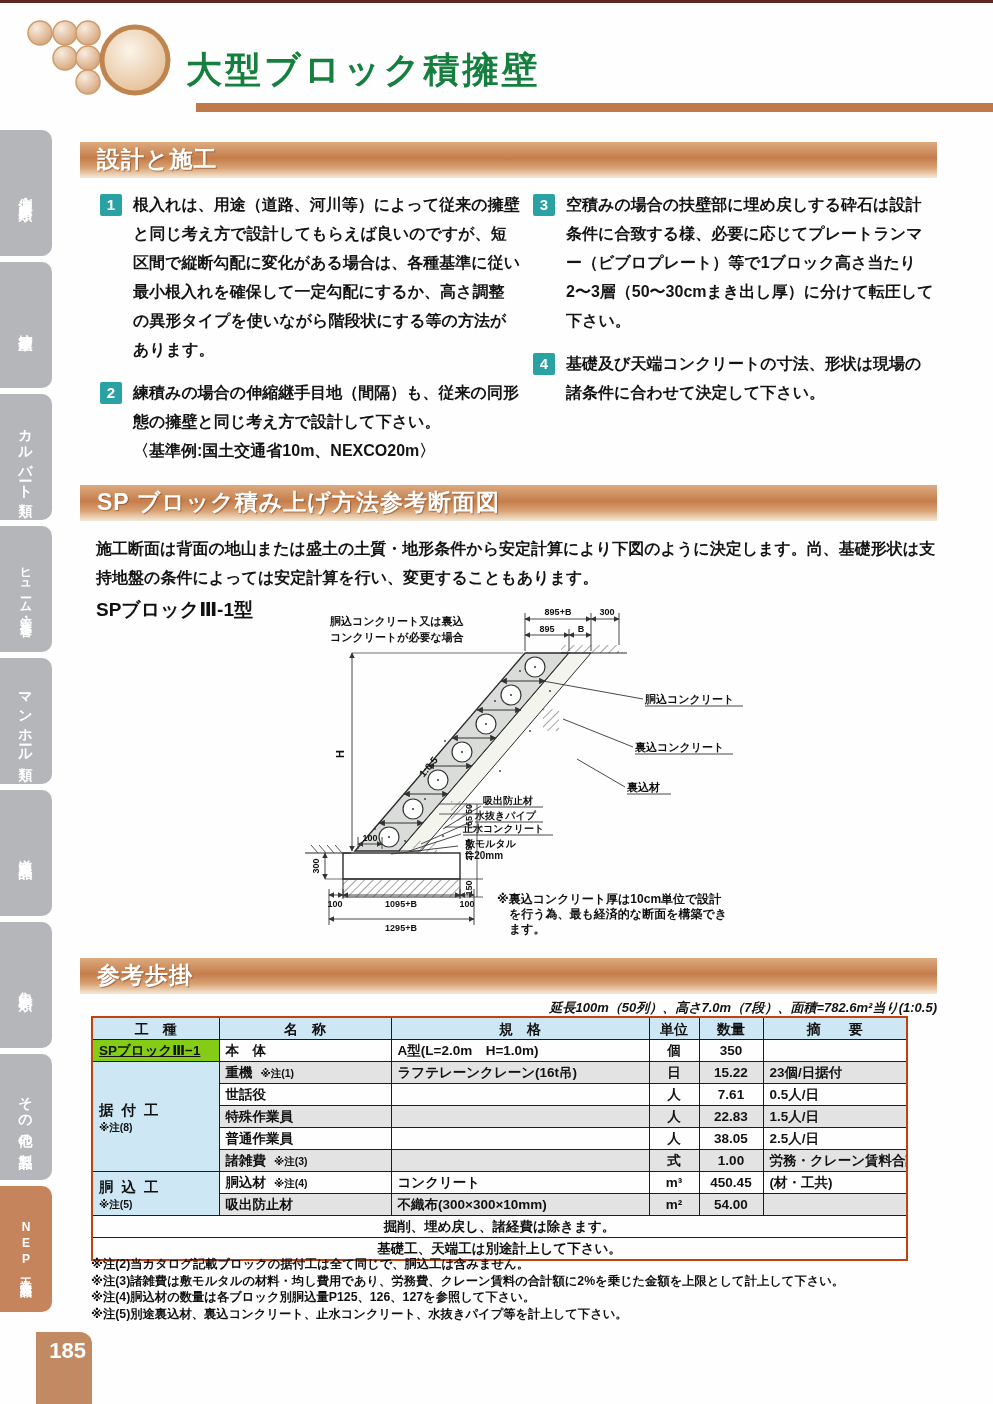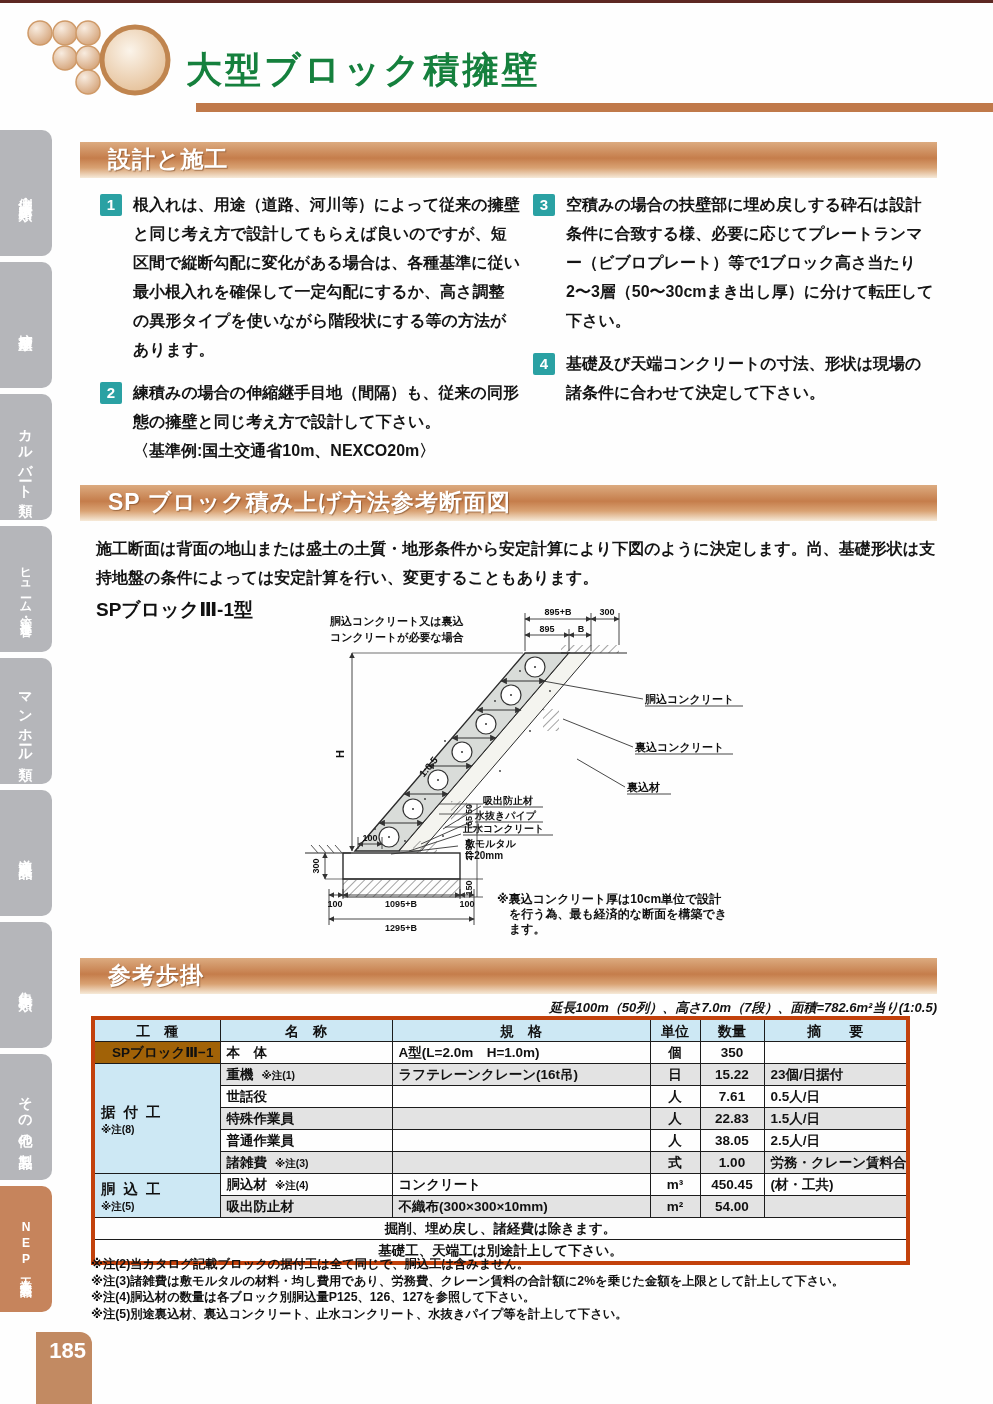--- a/index.html
+++ b/index.html
@@ -13,44 +13,44 @@
 
   
   .tab{position:absolute;left:0;width:52px;height:126px;background:#b5b6ba;border-radius:0 10px 10px 0;
        display:flex;align-items:center;justify-content:center;color:#fff;font-weight:bold;font-size:14px;
        writing-mode:vertical-rl;text-orientation:upright;letter-spacing:2px;line-height:1;}
   .tab.nep{background:#c6845c;}
   .pagenum{position:absolute;left:0;top:1332px;width:56px;height:72px;background:#c28a62;border-radius:0 12px 0 0;
        color:#fff;font-size:22px;font-weight:bold;display:flex;justify-content:flex-end;padding:6px 6px 0 0;box-sizing:border-box;margin-left:36px;}
 
   
-  .secbar{position:absolute;left:80px;width:857px;height:36px;box-sizing:border-box;padding-left:28px;
+  .secbar{position:absolute;left:80px;width:857px;height:36px;box-sizing:border-box;padding-left:17px;
        background:linear-gradient(180deg,#dcab80 0%,#c57d4b 45%,#d9a273 72%,#f6ead9 100%);
        color:#fff;font-size:23px;font-weight:bold;line-height:35px;letter-spacing:1px;
        text-shadow:1px 1px 1px rgba(110,60,25,.55);}
 
   
   .col{position:absolute;}
   .item{display:flex;gap:11px;margin-bottom:14px;}
   .badge{width:22px;height:22px;flex:0 0 22px;margin-top:4px;background:#2aa1a3;color:#fff;border-radius:2px;
        font-size:15px;font-weight:bold;text-align:center;line-height:22px;}
   .itext{font-size:16px;font-weight:bold;line-height:29px;word-break:break-all;color:#141414;}
   .inote{display:block;}
 
   .para{position:absolute;font-size:16px;font-weight:bold;line-height:29px;word-break:break-all;color:#141414;}
   .subttl{position:absolute;font-size:19px;font-weight:bold;color:#111;}
 
   
   .cond{position:absolute;left:80px;top:999px;width:857px;text-align:right;font-size:13px;font-weight:bold;font-style:italic;}
   table.ht{position:absolute;left:91px;top:1016px;border-collapse:collapse;width:815px;
        font-size:13.5px;font-weight:bold;table-layout:fixed;}
   table.ht td,table.ht th{border:1px solid #1c1c1c;padding:0 6px;height:21px;line-height:20px;overflow:hidden;white-space:nowrap;}
-  table.ht{border:4px solid #c2410c;padding-left:38px;}
+  table.ht{border:2px solid #c2410c;padding-left:38px;}
   .thd th{background:#cde8f4;text-align:center;font-size:14px;}
-  .c-kind{background:#a16207;text-align:right;}
+  .c-kind{background:#84cc16;text-align:left;text-decoration:underline;}
   .c-name,.c-spec,.c-rem{text-align:left;}
   .c-unit,.c-qty{text-align:center;padding:0 2px;}
   .gy{background:#e3e3e3;}
   .cellnote{font-size:10.5px;margin-left:8px;}
   .grp{background:#cde8f4;vertical-align:middle;}
   .grp .g1{font-size:14.5px;letter-spacing:2px;}
   .grp .g2{display:block;font-size:10.5px;letter-spacing:0;line-height:12px;}
   .tfoot td{text-align:center;}
 
   .notes{position:absolute;left:91px;top:1256px;width:846px;font-size:12.3px;font-weight:bold;line-height:16.5px;white-space:nowrap;}

